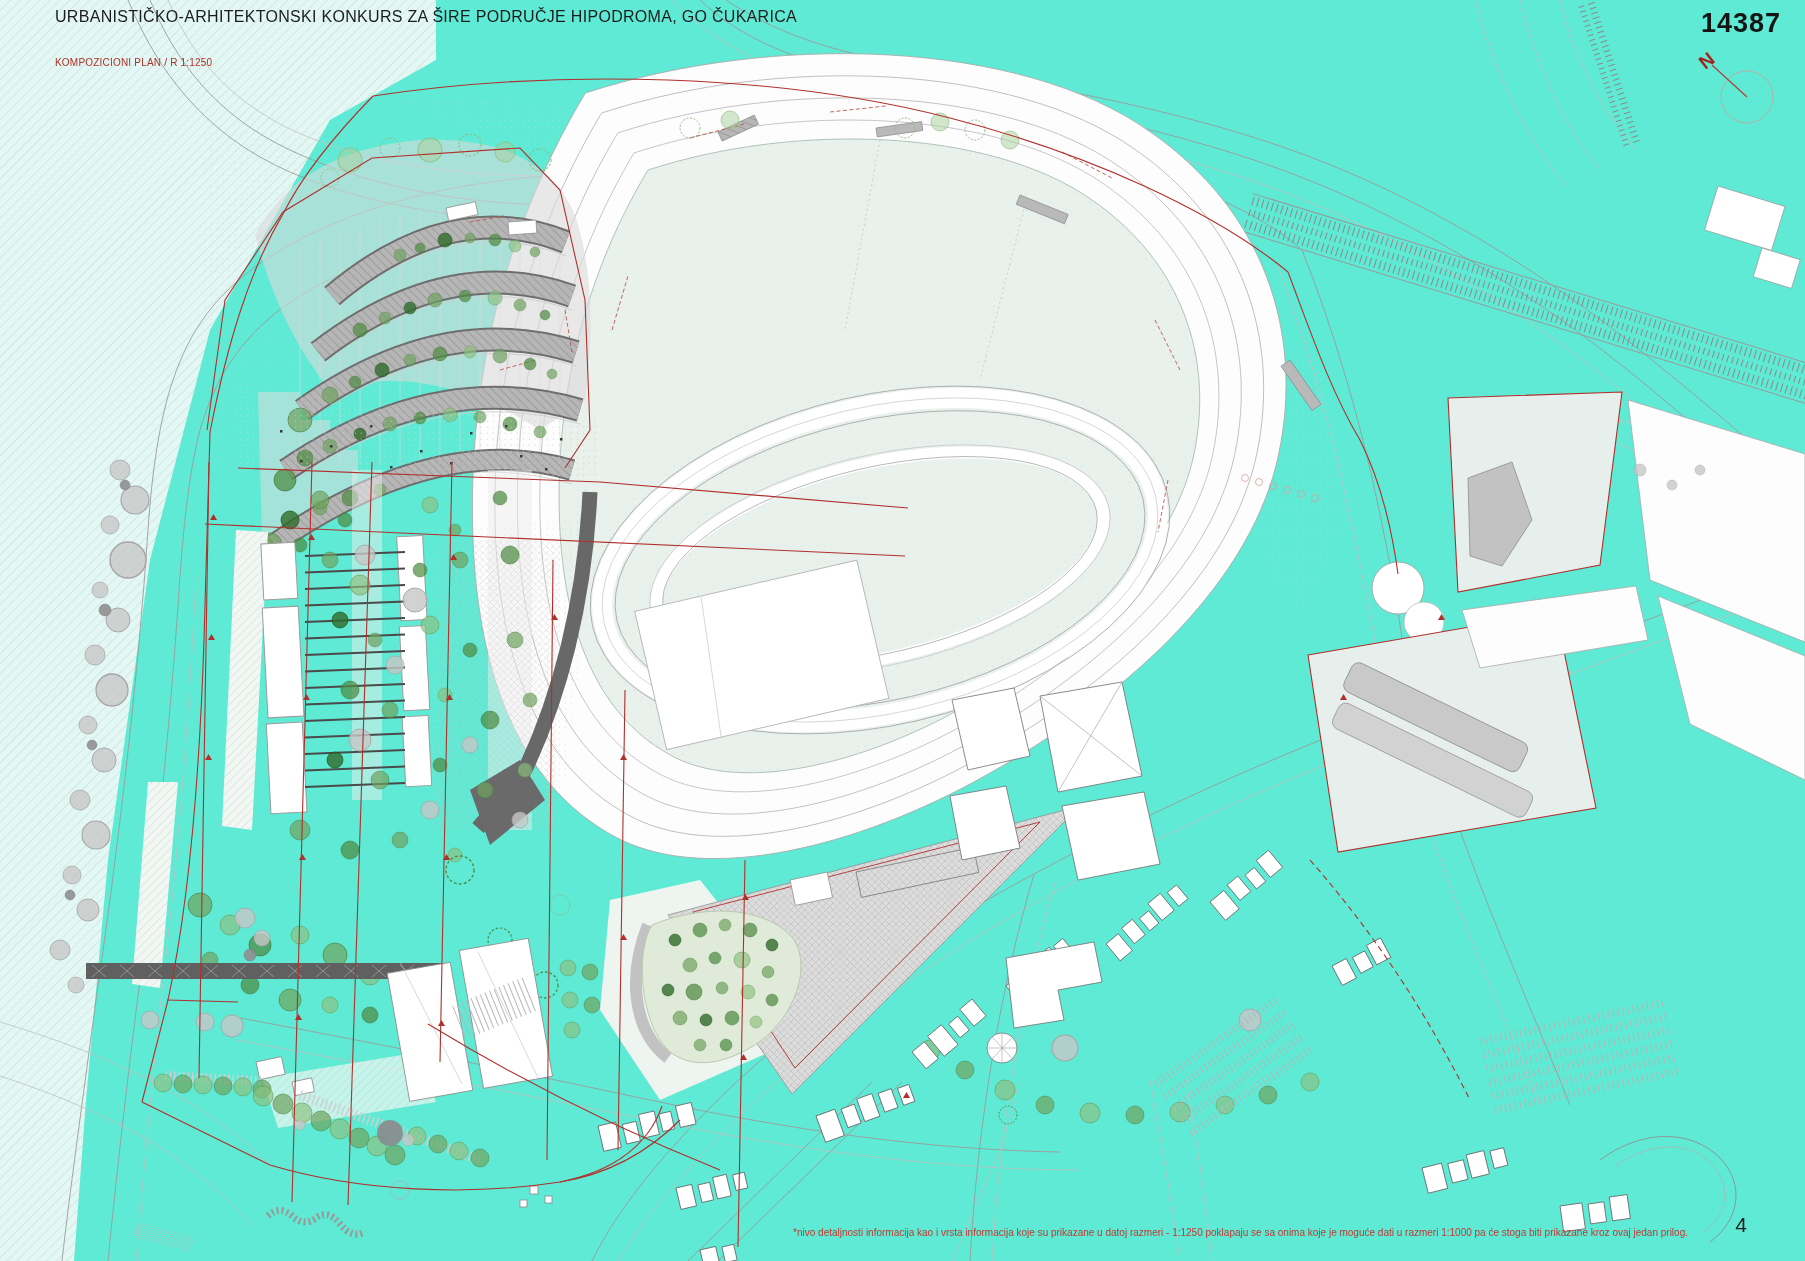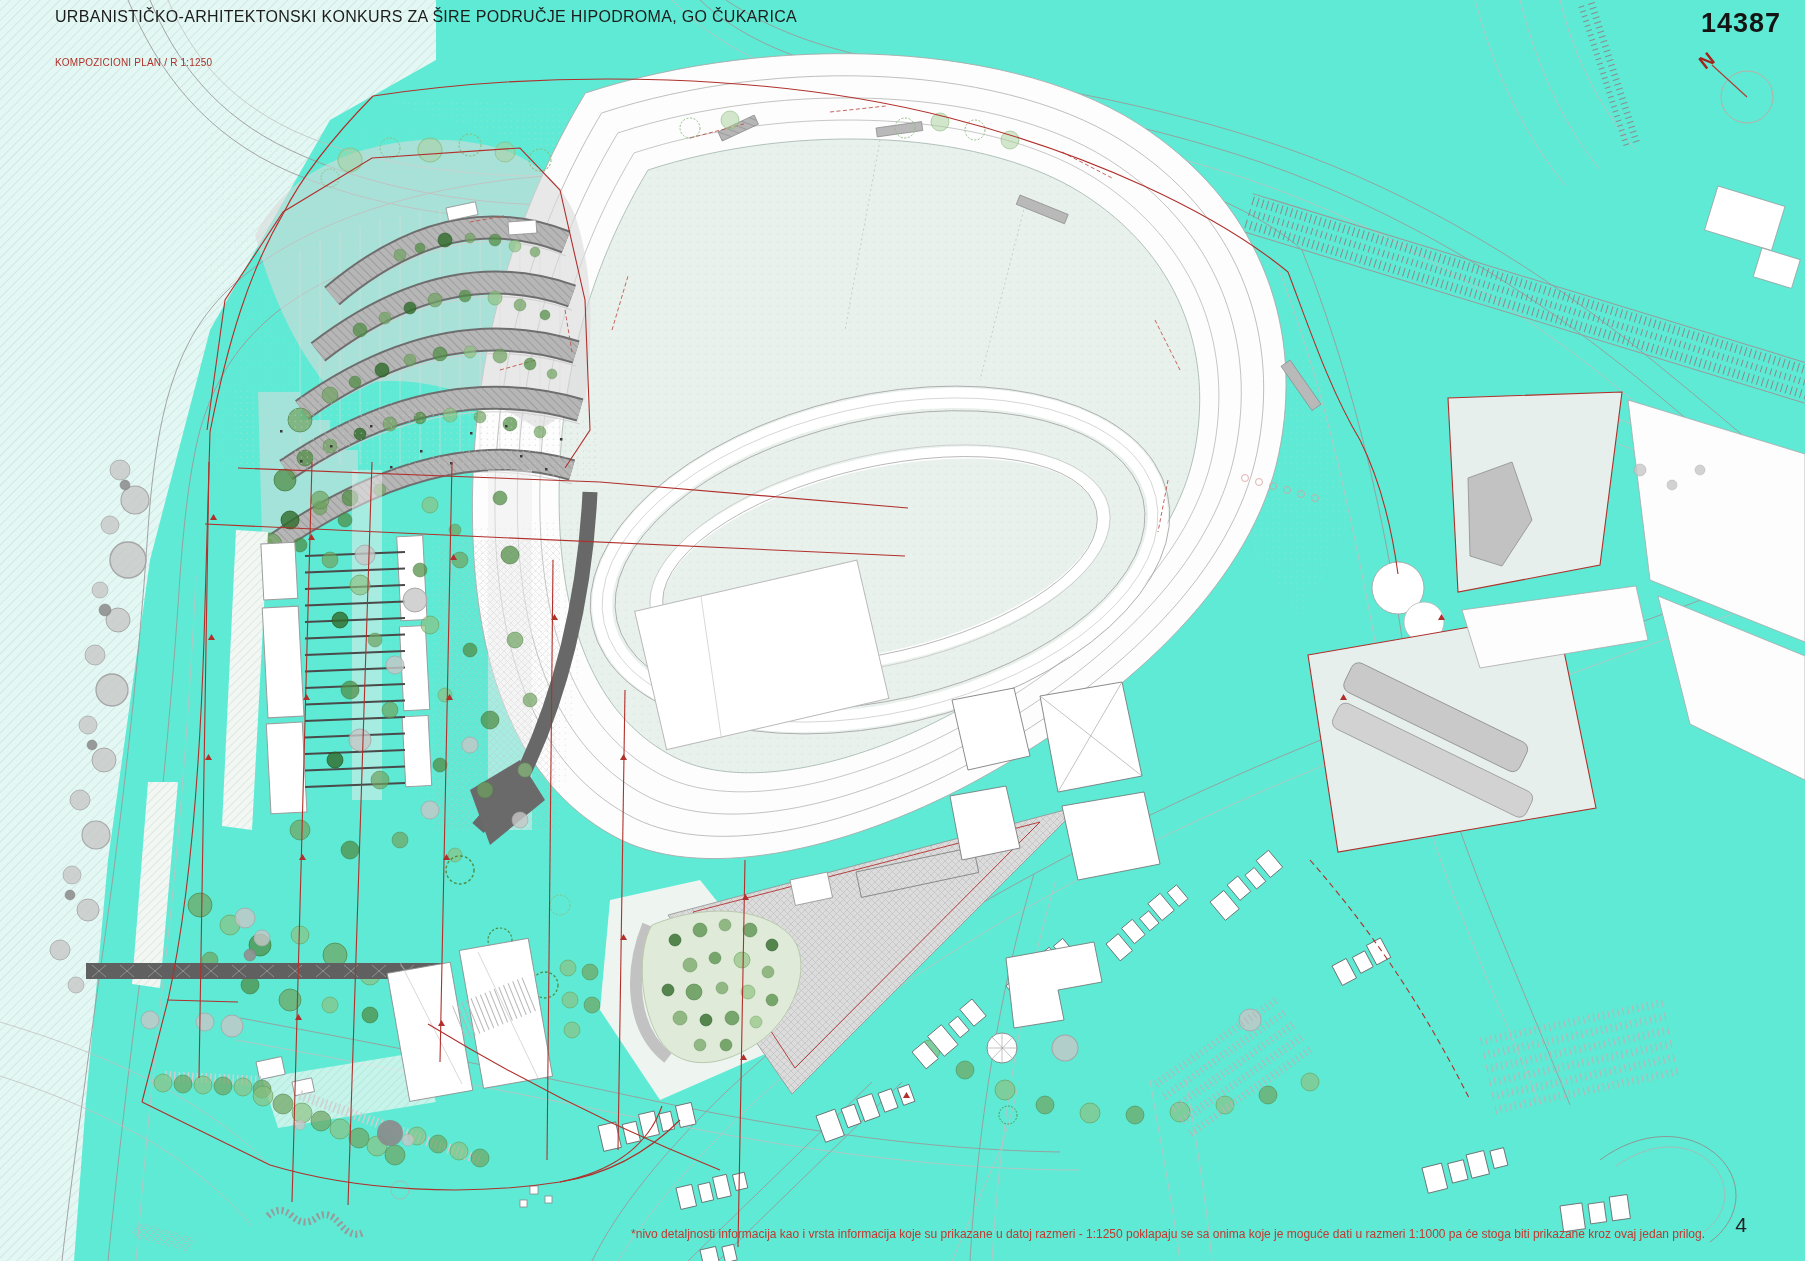--- a/index.html
+++ b/index.html
@@ -5,21 +5,21 @@
   html,body{margin:0;padding:0;background:#e8e8e8;}
   .sheet{position:relative;width:1805px;height:1261px;background:#5eead4;overflow:hidden;
          font-family:Liberation Sans, sans-serif;}
   .sheet svg{position:absolute;left:0;top:0;}
   .txt{position:absolute;white-space:nowrap;}
   .title{left:55px;top:8px;font-size:16px;color:#1c1c1c;letter-spacing:.3px;}
   .subtitle{left:55px;top:57px;font-size:10px;color:#b03028;letter-spacing:.2px;}
   .code{right:24px;top:8px;font-size:27px;font-weight:bold;color:#141414;letter-spacing:1px;margin-left:34px;}
   .north{left:1700px;top:50px;font-size:19px;font-weight:bold;color:#a3241f;
          transform:rotate(-38deg);}
-  .note{right:100px;top:1227px;font-size:12px;color:#bf3a31;}
+  .note{right:117px;top:1227px;font-size:10px;color:#bf3a31;}
   .page{right:58px;top:1213px;font-size:21px;color:#222;}
   
   .t1{fill:#4f8c43;fill-opacity:.72;stroke:#39702f;stroke-opacity:.7;stroke-width:.8}
   .t2{fill:#6fa35f;fill-opacity:.7;stroke:#4e8044;stroke-opacity:.7;stroke-width:.8}
   .t3{fill:#2f6b2b;fill-opacity:.8;stroke:#24531f;stroke-width:.8}
   .t4{fill:#8cc07e;fill-opacity:.65;stroke:#6ca05e;stroke-opacity:.8;stroke-width:.9}
   .t5{fill:#a8cf9a;fill-opacity:.5;stroke:#8fbe83;stroke-opacity:.8;stroke-width:.9}
   .tg{fill:#c7c7c7;fill-opacity:.8;stroke:#a6a6a6;stroke-width:.8}
   .tgd{fill:#8f8f8f;fill-opacity:.9;stroke:#7a7a7a;stroke-width:.8}
   .to{fill:none;stroke:#8fbe83;stroke-width:1;stroke-dasharray:2 1.6}

